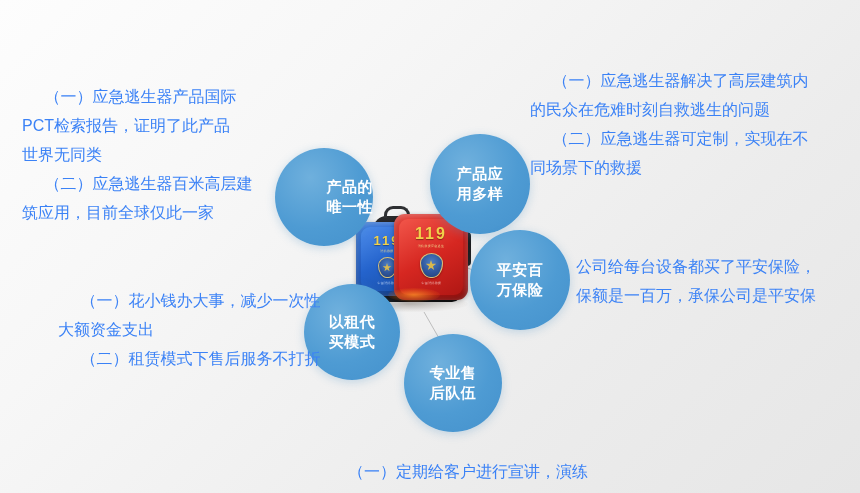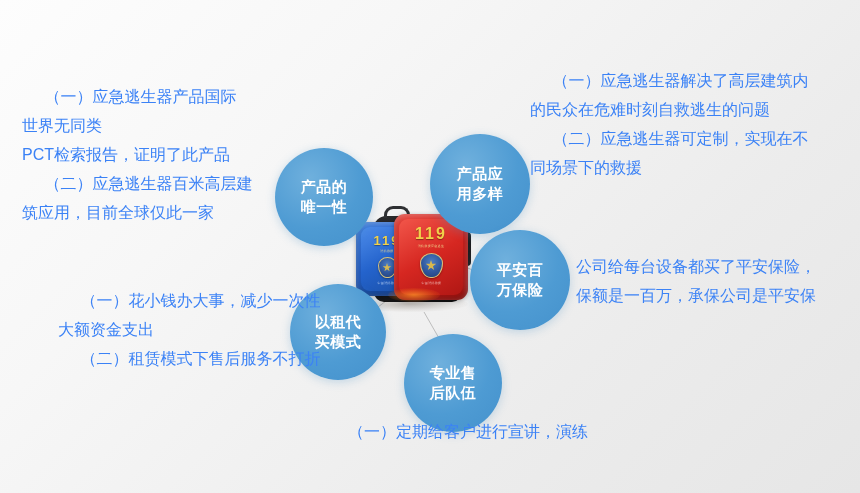--- a/index.html
+++ b/index.html
@@ -23,46 +23,46 @@
   
   .textblock { position:absolute; font-size:16px; line-height:1.82; color:#3b82f6; }
   .textblock p { white-space:nowrap; }
   .textblock p.indent { text-indent:1.4em; }
 
   #text-top-left   { left:22px;  top:82px;  }
   #text-mid-left   { left:22px;  top:286px;margin-left:36px; }
   #text-top-right  { left:530px; top:66px;  }
   #text-mid-right  { left:576px; top:252px; }
   #text-bottom     { left:348px; top:418px; }
-  #text-bottom p   { line-height:1.75; }
+  #text-bottom p   { line-height:1.75;margin-top:40px; }
 
   
   #connector-lines { position:absolute; left:0; top:0; width:860px; height:493px; pointer-events:none; }
 
   
   .bubble {
     position:absolute;
     border-radius:50%;
     background:radial-gradient(circle at 36% 30%, #6fb0dd 0%, #4e9bd3 55%, #4491cc 100%);
     color:#ffffff;
     font-weight:700;
     font-size:15px;
     line-height:1.34;
     display:flex; align-items:center; justify-content:center;
     text-align:center;
     letter-spacing:0.5px;
     box-shadow:0 2px 10px rgba(70,140,195,0.28);
   }
   .bubble span { display:block; }
 
-  #bubble-uniqueness { left:275px; top:148px; width:98px;  height:98px;  }
+  #bubble-uniqueness { left:275px; top:148px; width:98px;  height:98px;justify-content:flex-end;  }
   #bubble-versatile  { left:430px; top:134px; width:100px; height:100px; }
   #bubble-insurance  { left:470px; top:230px; width:100px; height:100px; }
   #bubble-service    { left:404px; top:334px; width:98px;  height:98px;  }
-  #bubble-rental     { left:290px; top:284px; width:96px;  height:96px;  }
+  #bubble-rental     { left:304px; top:284px; width:96px;  height:96px;  }
 
   
   #product-image {
     position:absolute; left:336px; top:192px; width:148px; height:122px;
   }
   #product-image .shadow {
     position:absolute; left:16px; top:104px; width:116px; height:16px;
     background:radial-gradient(ellipse at 50% 50%, rgba(120,110,100,0.45) 0%, rgba(150,140,130,0.12) 55%, rgba(0,0,0,0) 75%);
     border-radius:50%;
   }
@@ -222,22 +222,22 @@
 
   <div class="bubble" id="bubble-rental">
     <div>
       <span>以租代</span>
       <span>买模式</span>
     </div>
   </div>
 
   <div class="textblock" id="text-top-left">
     <p class="indent">（一）应急逃生器产品国际</p>
+    <p>PCT检索报告，证明了此产品</p>
     <p>世界无同类</p>
-    <p>PCT检索报告，证明了此产品</p>
     <p class="indent">（二）应急逃生器百米高层建</p>
     <p>筑应用，目前全球仅此一家</p>
   </div>
 
   <div class="textblock" id="text-mid-left">
     <p class="indent">（一）花小钱办大事，减少一次性</p>
     <p>大额资金支出</p>
     <p class="indent">（二）租赁模式下售后服务不打折</p>
   </div>
 

